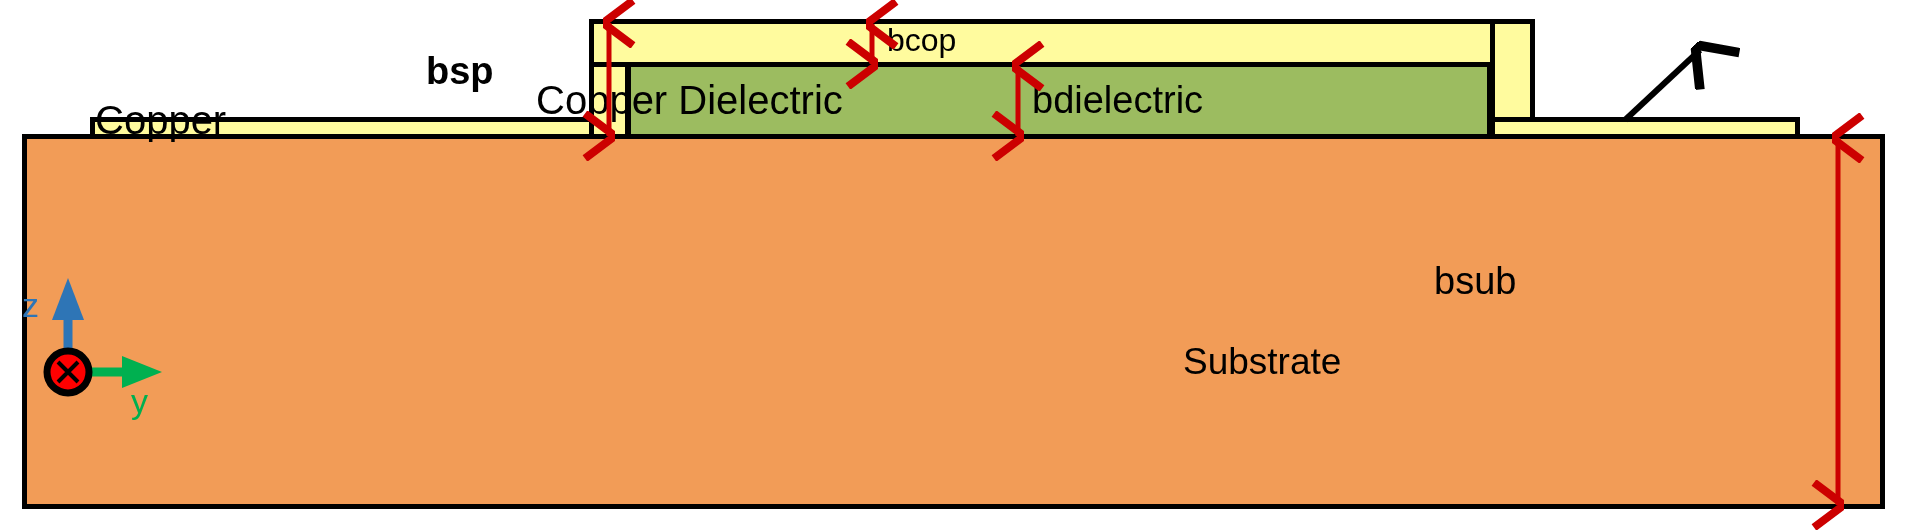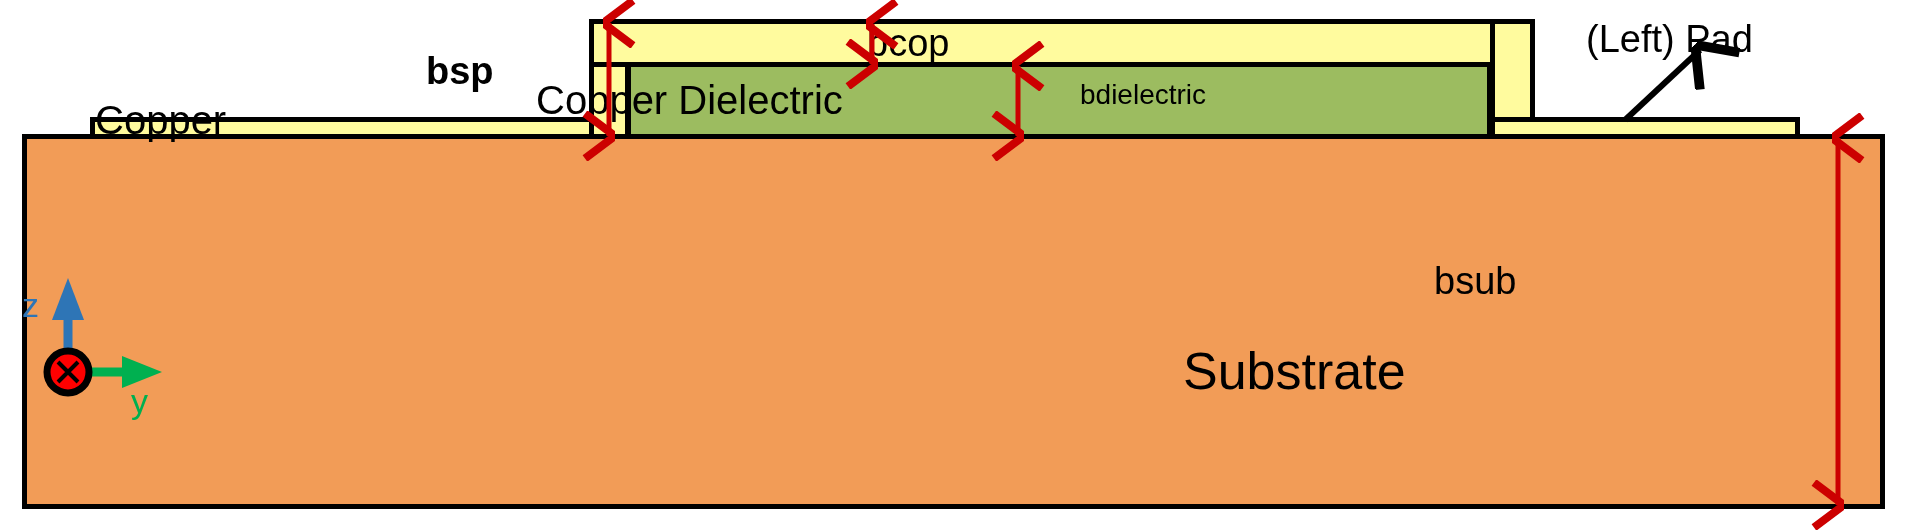--- a/index.html
+++ b/index.html
@@ -25,31 +25,30 @@
   <div class="shape" style="left:589px;top:19px;width:946px;height:48px;background:#FFFB9E;"></div>
 
   <div class="shape" style="left:1490px;top:19px;width:45px;height:120px;background:#FFFB9E;"></div>
 
   <div class="shape" style="left:1490px;top:117px;width:310px;height:22px;background:#FFFB9E;"></div>
 
   <div class="lbl" style="left:95px;top:98px;font-size:40px;">Copper</div>
 
   <div class="lbl" style="left:536px;top:78px;font-size:40px;">Copper Dielectric</div>
 
-  <div class="lbl" style="left:1183px;top:341px;font-size:52px;">Substrate</div>
+  <div class="lbl" style="left:1183px;top:341px;font-size:37px;">Substrate</div>
 
   <div class="lbl" style="left:426px;top:50px;font-size:38px;font-weight:bold;">bsp</div>
 
-  <div class="lbl" style="left:867px;top:22px;font-size:38px;">bcop</div>
+  <div class="lbl" style="left:887px;top:22px;font-size:32px;">bcop</div>
 
-  <div class="lbl" style="left:1032px;top:79px;font-size:28px;margin-left:48px;">bdielectric</div>
+  <div class="lbl" style="left:1032px;top:79px;font-size:38px;">bdielectric</div>
 
   <div class="lbl" style="left:1434px;top:260px;font-size:38px;">bsub</div>
 
-  <div class="lbl" style="left:1586px;top:18px;font-size:38px;">(Left) Pad</div>
 
   <div class="lbl" style="left:22px;top:286px;font-size:34px;color:#2E75B6;">z</div>
 
   <div class="lbl" style="left:131px;top:382px;font-size:34px;color:#00B050;">y</div>
 
   <div class="lbl" style="left:58px;top:356px;font-size:28px;color:#000;">x</div>
 
   <svg class="ovl" viewBox="0 0 1909 531">
     <defs>
       <marker id="redUp" markerWidth="10" markerHeight="10" refX="5" refY="1.2" orient="auto-start-reverse" markerUnits="strokeWidth">

